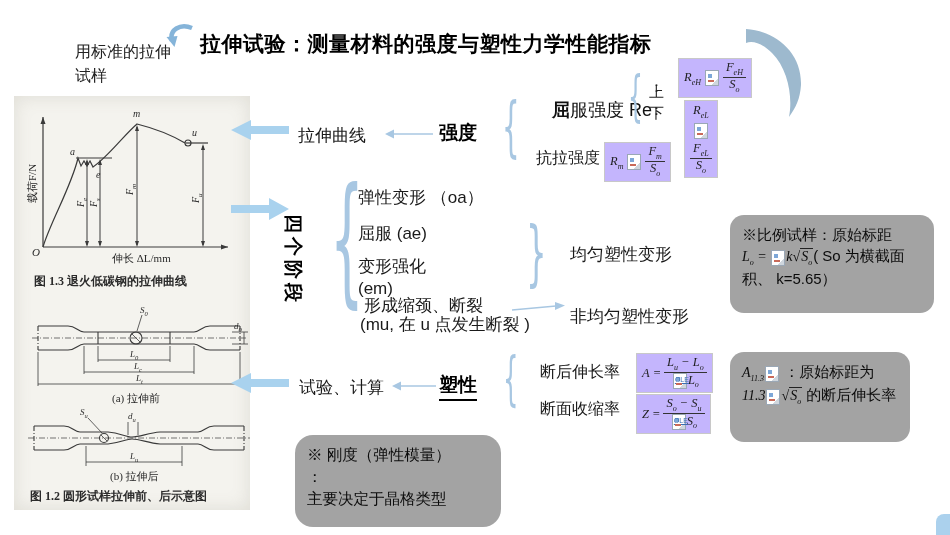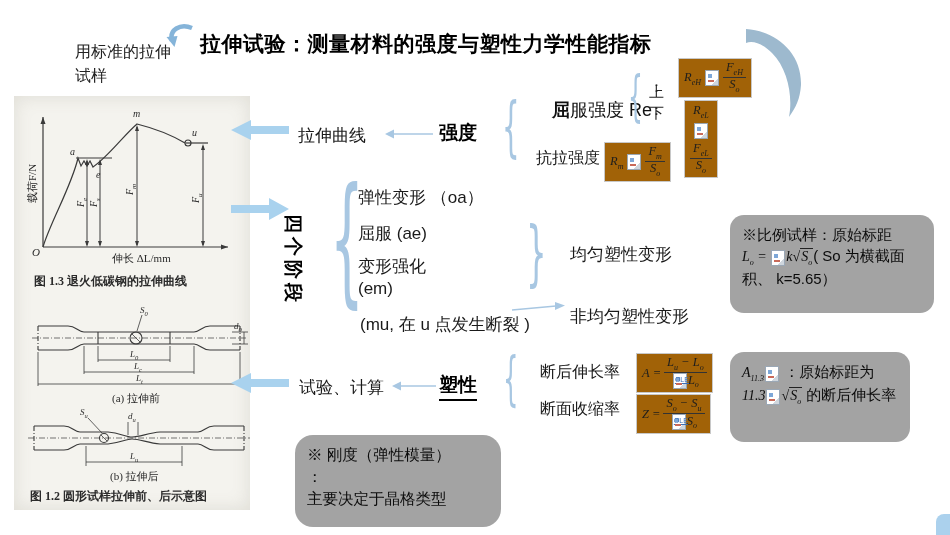--- a/index.html
+++ b/index.html
@@ -11,21 +11,21 @@
   .note{font-size:16px;line-height:1.5;color:#222;}
   .lbl{font-size:17px;color:#1a1a1a;}
   .lbl-sm{font-size:16px;color:#1a1a1a;}
   .bold{font-weight:bold;font-size:19px;color:#000;}
   .ul{border-bottom:2.5px solid #000;padding-bottom:1px;}
   .rot{transform:rotate(90deg);transform-origin:top left;white-space:nowrap;
        font-weight:bold;font-size:19px;letter-spacing:4px;color:#000;}
   .vtext{writing-mode:vertical-rl;font-size:15px;line-height:1.1;color:#222;letter-spacing:4px;}
   .brace{color:#a8c7e2;font-family:"DejaVu Sans",sans-serif;line-height:1;transform-origin:left top;}
   .bluebox{background:#a3a3a3;border-radius:14px;padding:9px 12px;font-size:15px;line-height:1.42;color:#0b0b0b;}
-  .fbox{background:#a16207;border:1px solid #c8c8c8;padding:2px 5px;display:flex;align-items:center;gap:3px;
+  .fbox{background:#c4b5fd;border:1px solid #c8c8c8;padding:2px 5px;display:flex;align-items:center;gap:3px;
         font-family:"Liberation Serif",serif;font-style:italic;font-size:12.5px;color:#1d1d1d;}
   .fbox sub,.chip sub{font-size:8px;font-style:italic;}
   .frac{display:inline-block;text-align:center;vertical-align:middle;line-height:1.1;}
   .frac .num{display:block;border-bottom:1px solid #333;padding:0 3px;}
   .frac .den{display:block;padding:0 3px;}
   .ole{display:inline-block;width:12px;height:14px;flex:none;position:relative;vertical-align:middle;
        background:linear-gradient(315deg,#cfd6dd 24%,#ffffff 25%);border:1px solid #9aa7b5;margin:0 1px;}
   .ole::before{content:"";position:absolute;left:2px;top:3px;width:4px;height:4px;background:#7da7d8;}
   .ole::after{content:"";position:absolute;left:2px;top:9px;width:6px;height:2px;background:#c96a5a;}
   .ole-t{position:absolute;left:1px;top:2px;font-size:7px;font-style:normal;color:#3b6fb5;text-decoration:underline;
@@ -196,20 +196,21 @@
     <polygon points="0,7 38,7 38,0 58,11 38,22 38,15 0,15" fill="#a9d2ee"></polygon>
   </svg>
 
   <div class="abs rot" style="left:306px;top:214px;">四个阶段</div>
   <div class="abs brace" style="left:330px;top:170px;font-size:140px;transform:scale(.38,1);">{</div>
 
   <div class="abs lbl t" style="left:358px;top:186px;">弹性变形 （oa）</div>
   <div class="abs lbl t" style="left:358px;top:222px;">屈服 (ae)</div>
   <div class="abs lbl t" style="left:358px;top:255px;">变形强化</div>
   <div class="abs lbl t" style="left:358px;top:279px;">(em)</div>
+  <div class="abs lbl t" style="left:364px;top:294px;">形成缩颈、断裂</div>
   <div class="abs lbl t" style="left:360px;top:313px;">(mu, 在 u 点发生断裂 )</div>
 
   <div class="abs brace" style="left:526px;top:216px;font-size:72px;transform:scale(.45,1);">}</div>
   <div class="abs lbl t" style="left:570px;top:243px;">均匀塑性变形</div>
   <svg class="abs" style="left:512px;top:300px;" width="54" height="14">
     <line x1="0" y1="10" x2="44" y2="6" stroke="#a8c7e2" stroke-width="1.5"></line>
     <polygon points="43,2 53,5.5 43,10" fill="#a8c7e2"></polygon>
   </svg>
   <div class="abs lbl t" style="left:570px;top:305px;">非均匀塑性变形</div>
 

